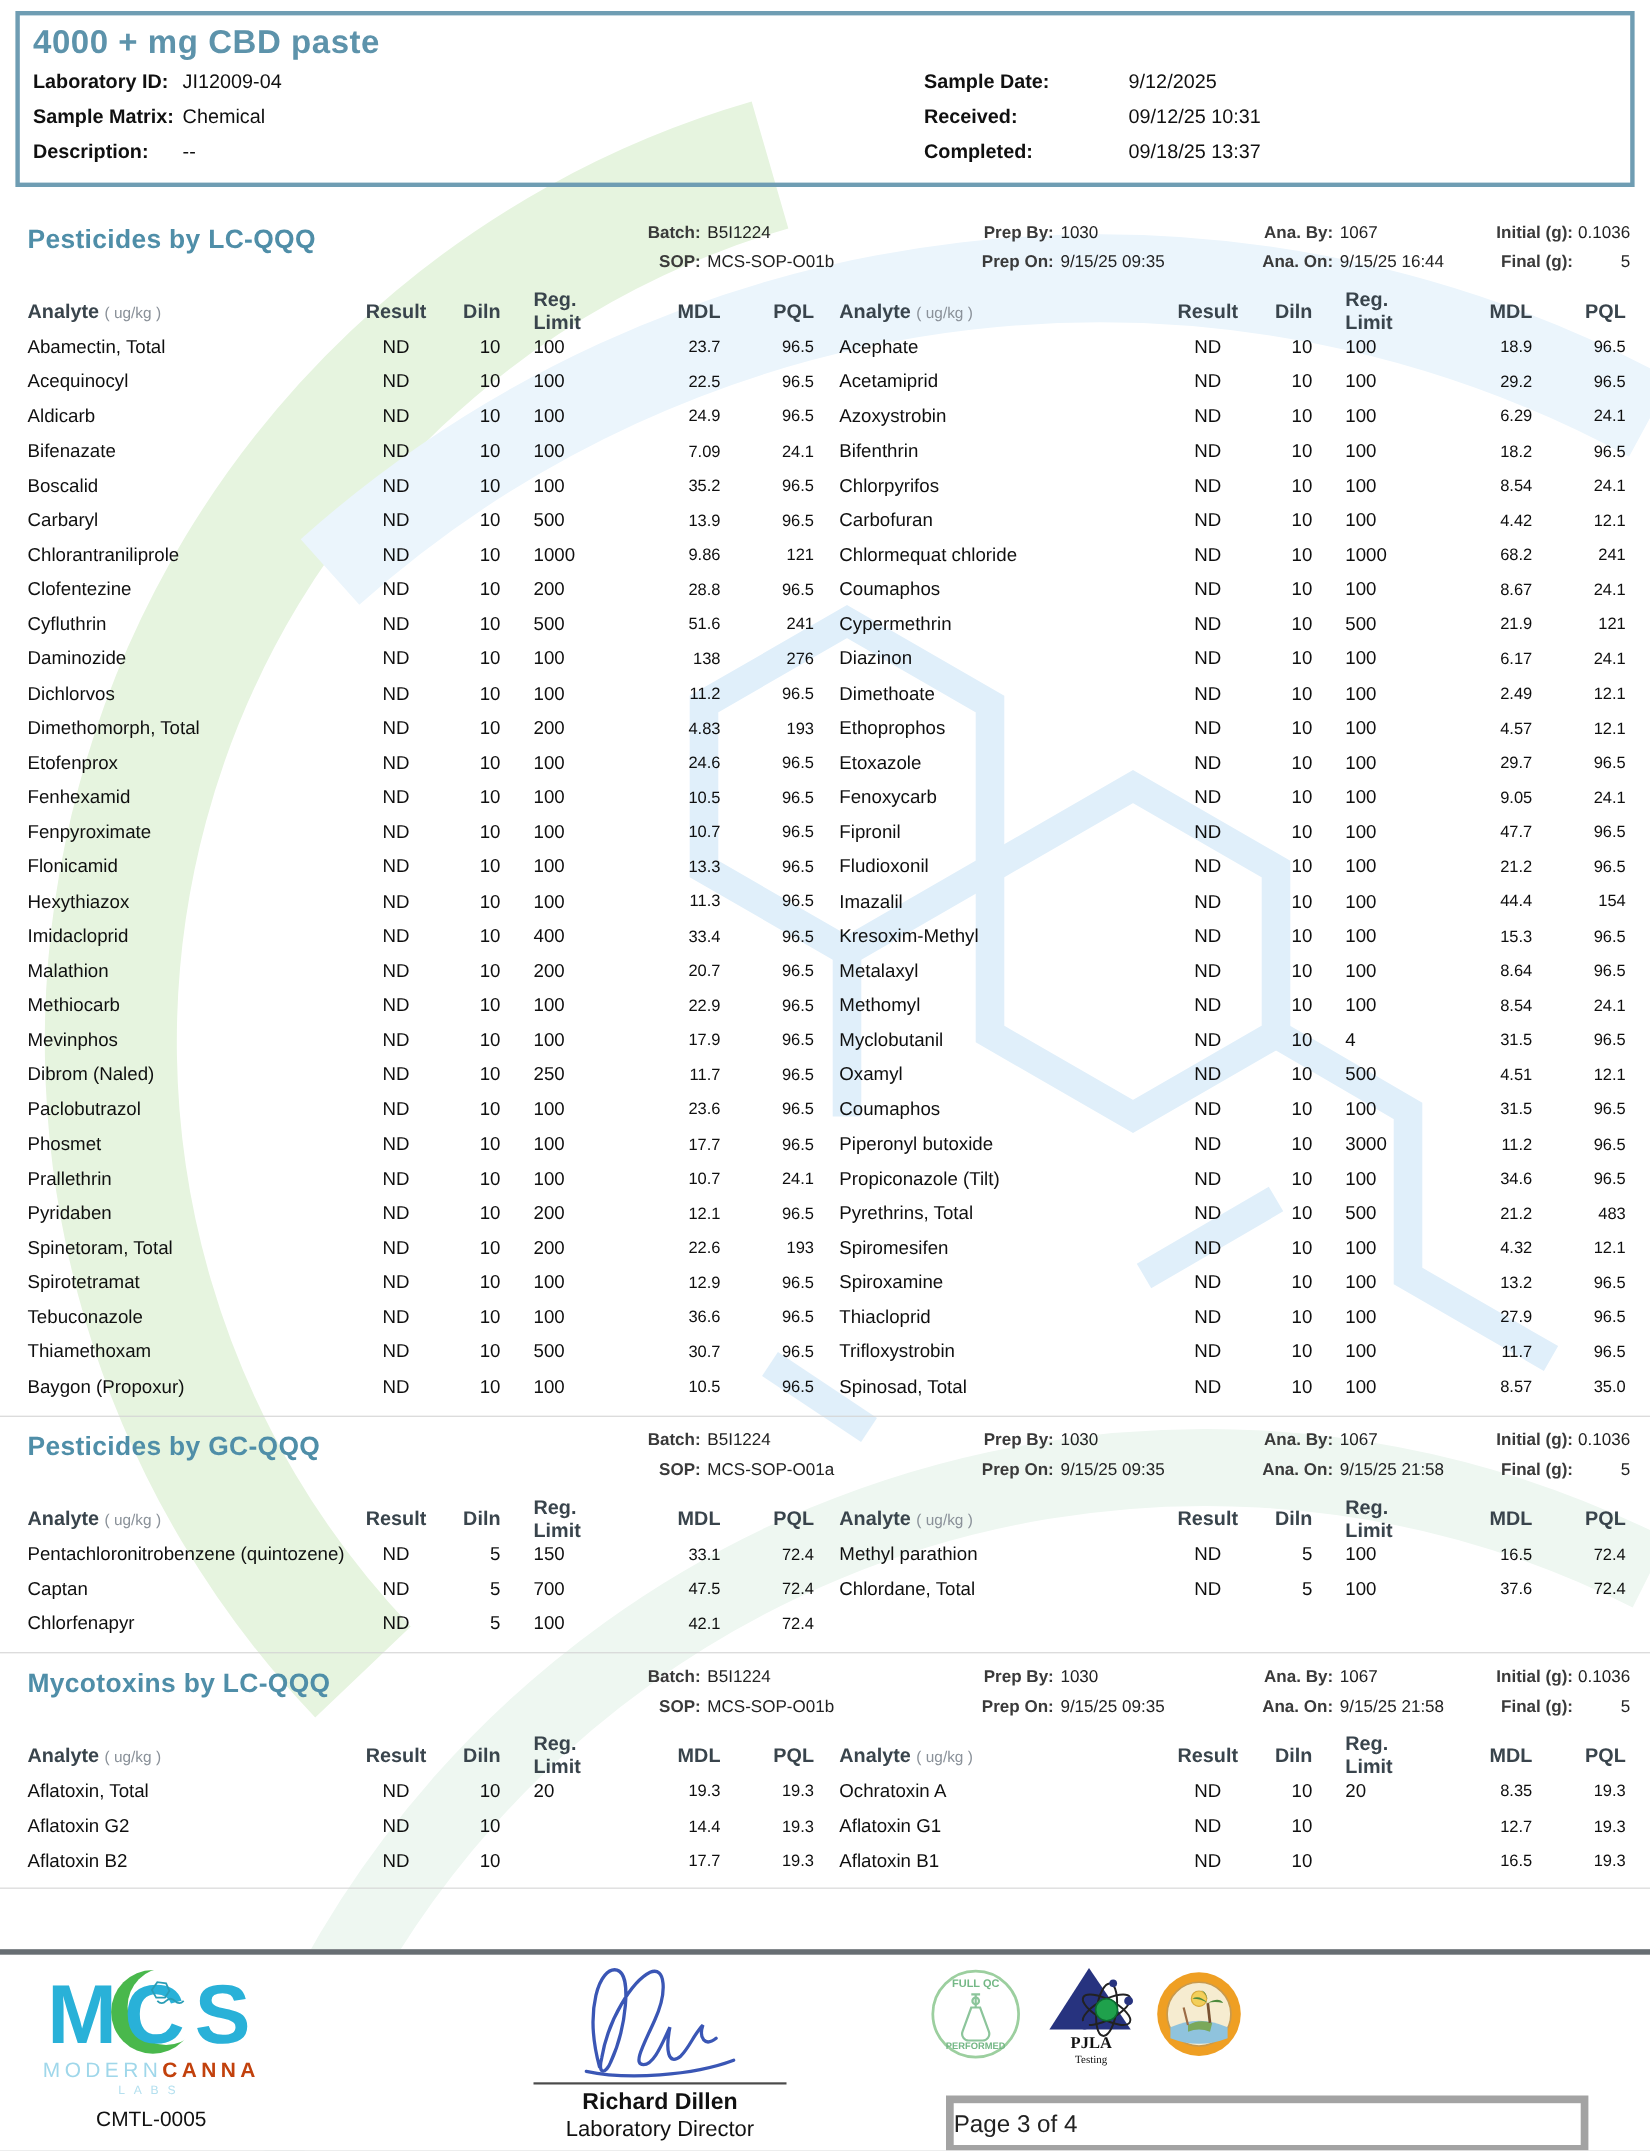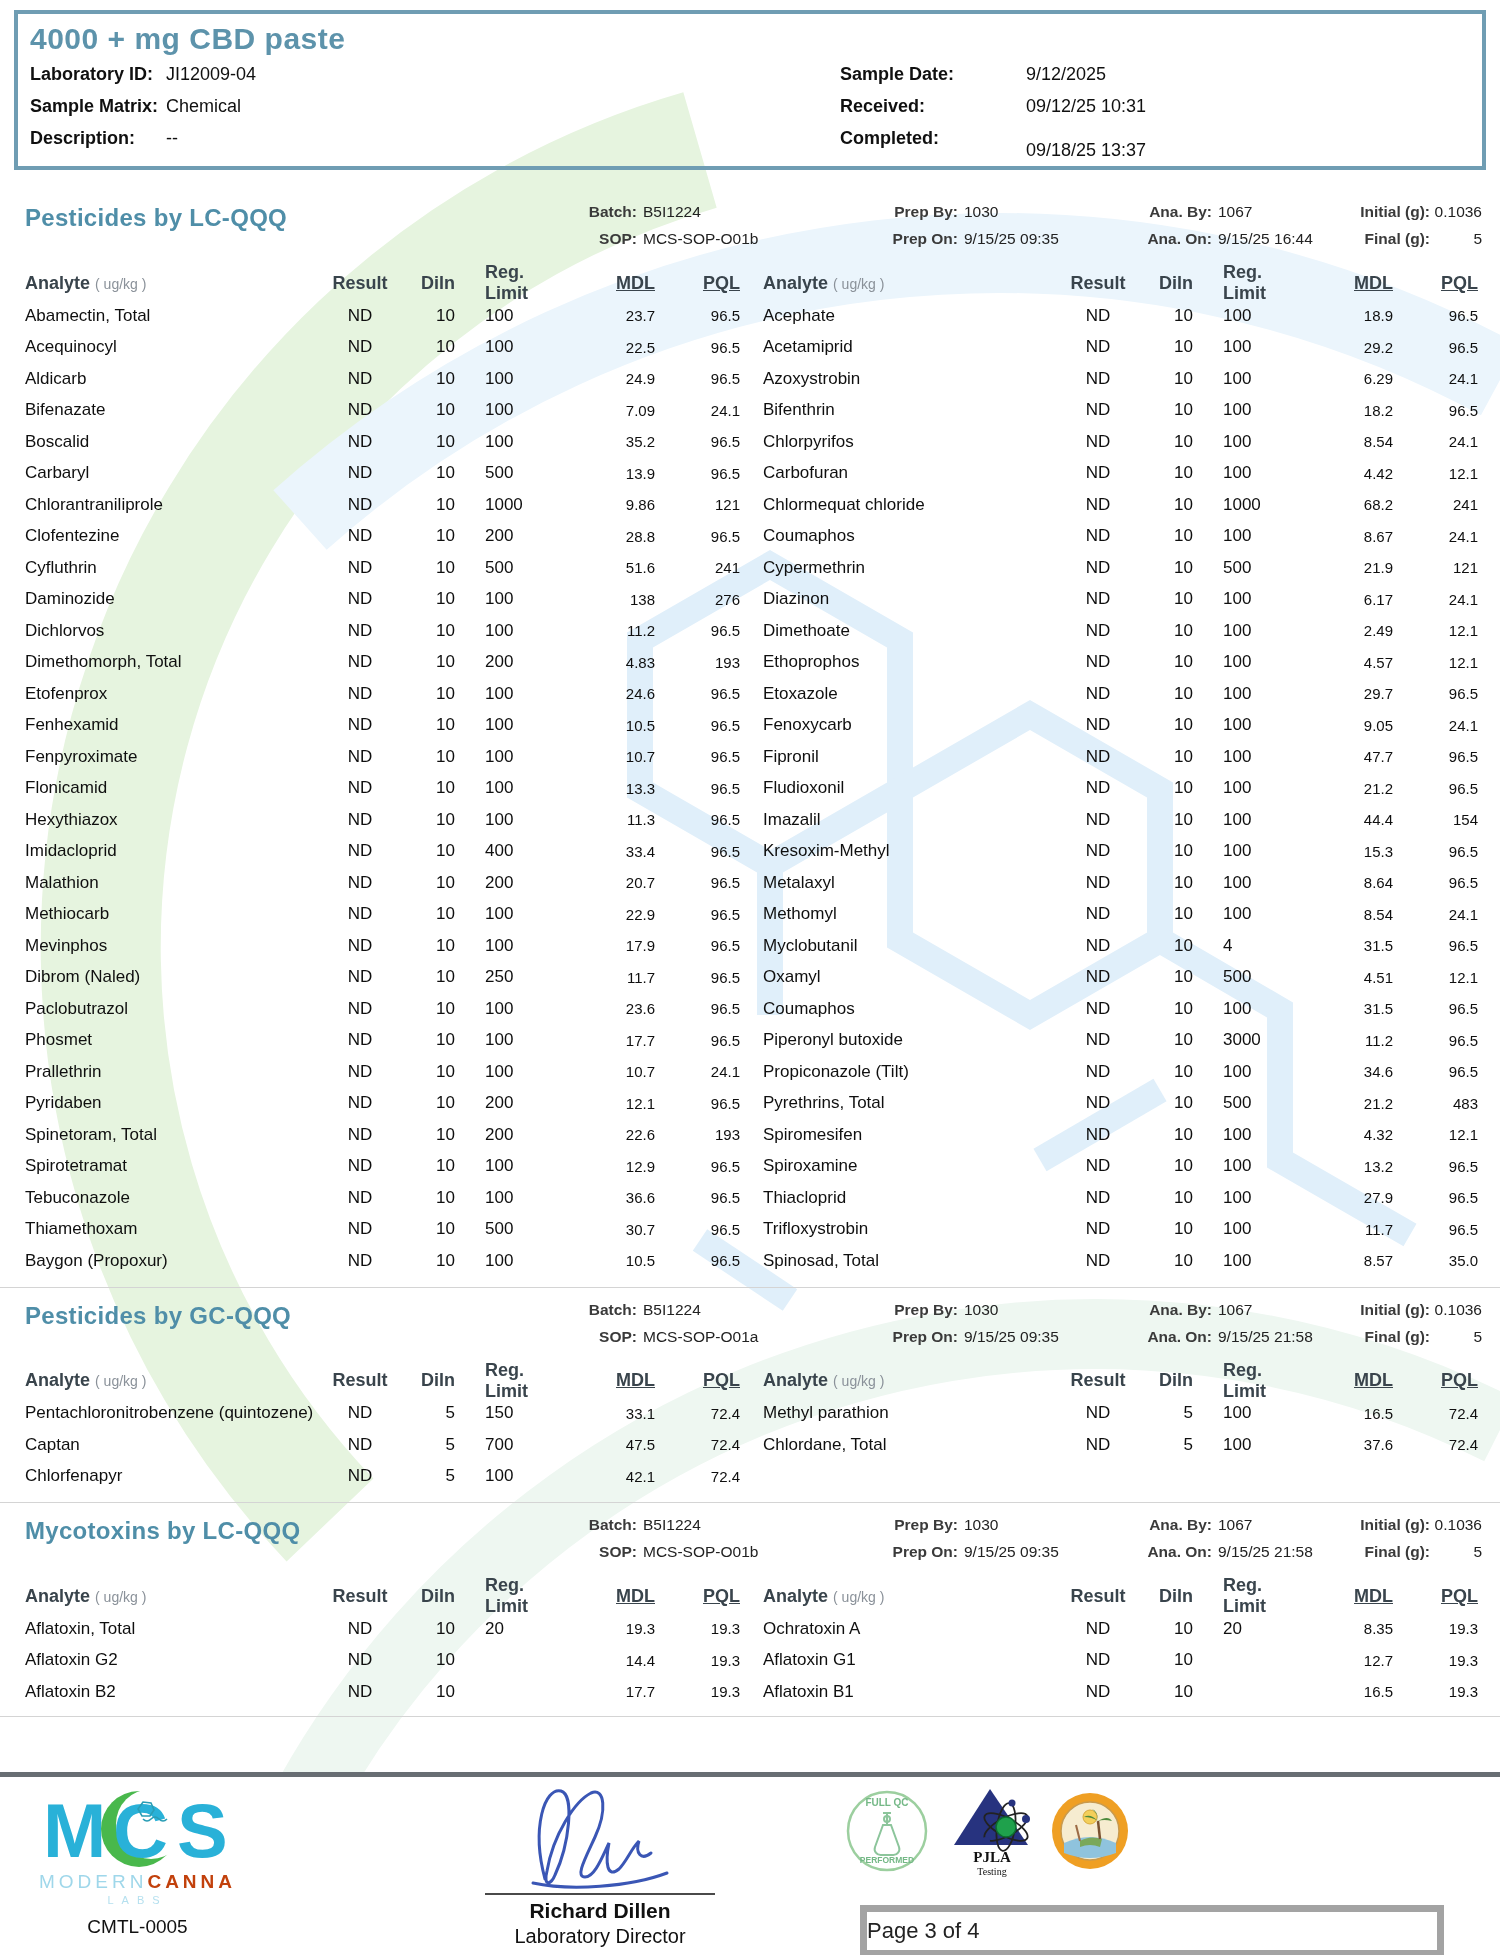--- a/index.html
+++ b/index.html
@@ -10,21 +10,21 @@
 
   
   .report-header{position:relative;margin:10px 14px 0;height:152px;border:4px solid #6f9db3;background:transparent;}
   .rh-title{position:absolute;left:12px;top:8px;font-size:30px;font-weight:bold;color:#5d93ab;letter-spacing:.5px;}
   .hline{position:absolute;font-size:18px;height:24px;line-height:24px;white-space:nowrap;}
   .hlabel{font-weight:bold;color:#101010;}
   .hval{color:#101010;}
   .hl1{left:12px;top:48px}.hl2{left:12px;top:80px}.hl3{left:12px;top:112px}
   .hv1{left:148px;top:48px}.hv2{left:148px;top:80px}.hv3{left:148px;top:112px}
   .hr1{left:822px;top:48px}.hr2{left:822px;top:80px}.hr3{left:822px;top:112px}
-  .hw1{left:1008px;top:48px}.hw2{left:1008px;top:80px}.hw3{left:1008px;top:124px}
+  .hw1{left:1008px;top:48px}.hw2{left:1008px;top:80px}.hw3{left:1008px;top:112px}
 
   
   .section{position:relative;}
   .section-bordered{border-top:1px solid #d4d4d4;margin-top:10px;}
   #section-lc{margin-top:20px;}
   .section-head{position:relative;height:68px;}
   .section-title{position:absolute;left:25px;top:14px;margin:0;font-size:24px;font-weight:bold;color:#4f8ea8;letter-spacing:.3px;}
   .bcol{position:absolute;top:8px;font-size:15.5px;}
   .bline{height:27px;line-height:27px;display:flex;white-space:nowrap;}
   .blabel{font-weight:bold;color:#3a3a3a;text-align:right;}
@@ -40,21 +40,21 @@
   .half + .half{margin-left:16px;}
   .th-row,.t-row{display:grid;grid-template-columns:300px 70px 60px 105px 95px 85px;align-items:center;}
   .th-row{height:38px;font-weight:bold;color:#39444c;font-size:18px;}
   .t-row{height:31.5px;font-size:17px;color:#0f0f0f;}
   .c-analyte{white-space:nowrap;overflow:visible;}
   .c-result{text-align:center;}
   .c-diln{text-align:right;}
   .c-reg{text-align:left;padding-left:30px;}
   .c-mdl{text-align:right;font-size:15px;}
   .c-pql{text-align:right;font-size:15px;}
-  .th-row .c-mdl,.th-row .c-pql{font-size:18px;text-decoration:underline;}
+  .th-row .c-mdl,.th-row .c-pql{font-size:18px;}
   .unit{font-weight:normal;color:#8a9199;font-size:14px;font-style:normal;}
   .end-rule{border-top:1px solid #d4d4d4;margin-top:8px;}
 
   
   .footer{position:absolute;left:0;top:1762px;width:1500px;height:178px;border-top:5px solid #686e73;border-bottom:5px solid #686e73;background:#fff;z-index:2;}
   .logo-wrap{position:absolute;left:35px;top:10px;width:205px;text-align:center;}
   .logo-sub1{font-size:19px;letter-spacing:4px;margin-top:-6px;white-space:nowrap;}
   .logo-modern{color:#9fd7ea;} .logo-canna{color:#c2410c;font-weight:bold;}
   .logo-sub2{font-size:11px;letter-spacing:8px;color:#b5e0ef;margin-top:1px;}
   .logo-cmtl{font-size:19px;color:#111;margin-top:10px;}

